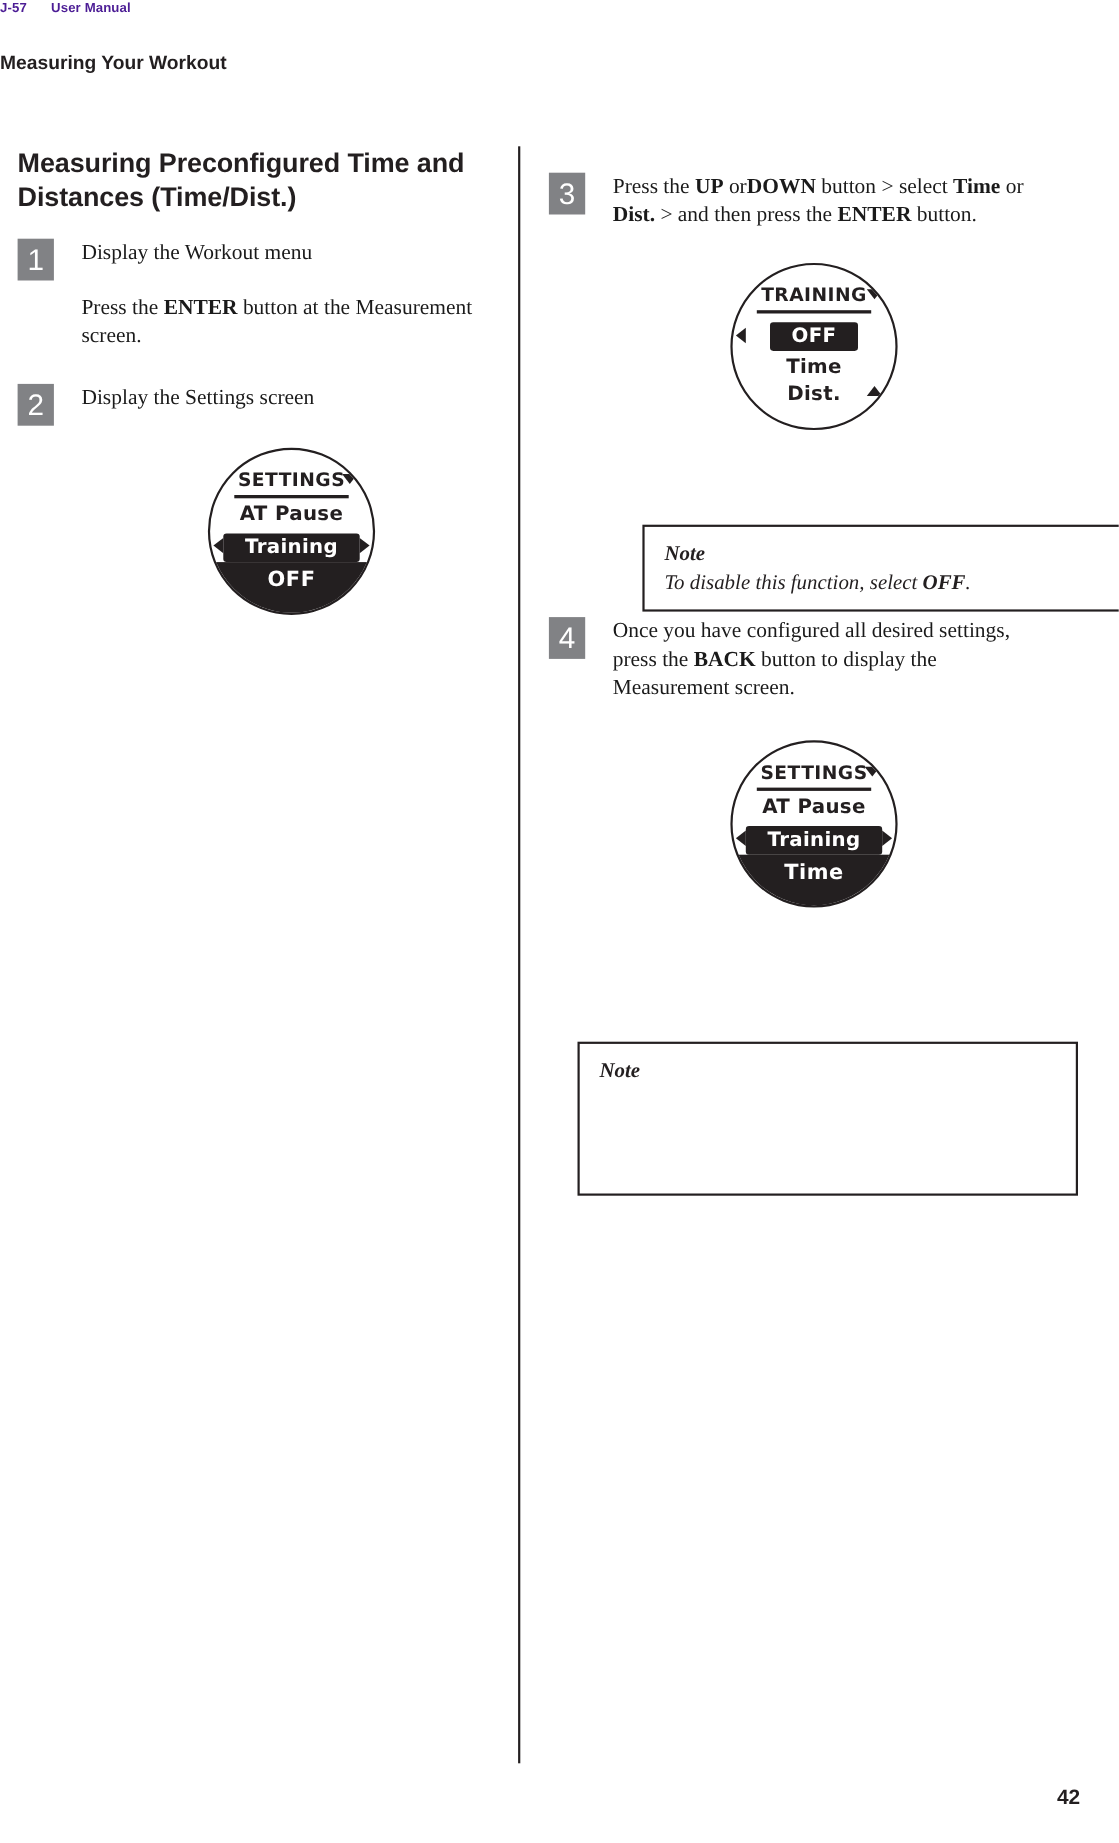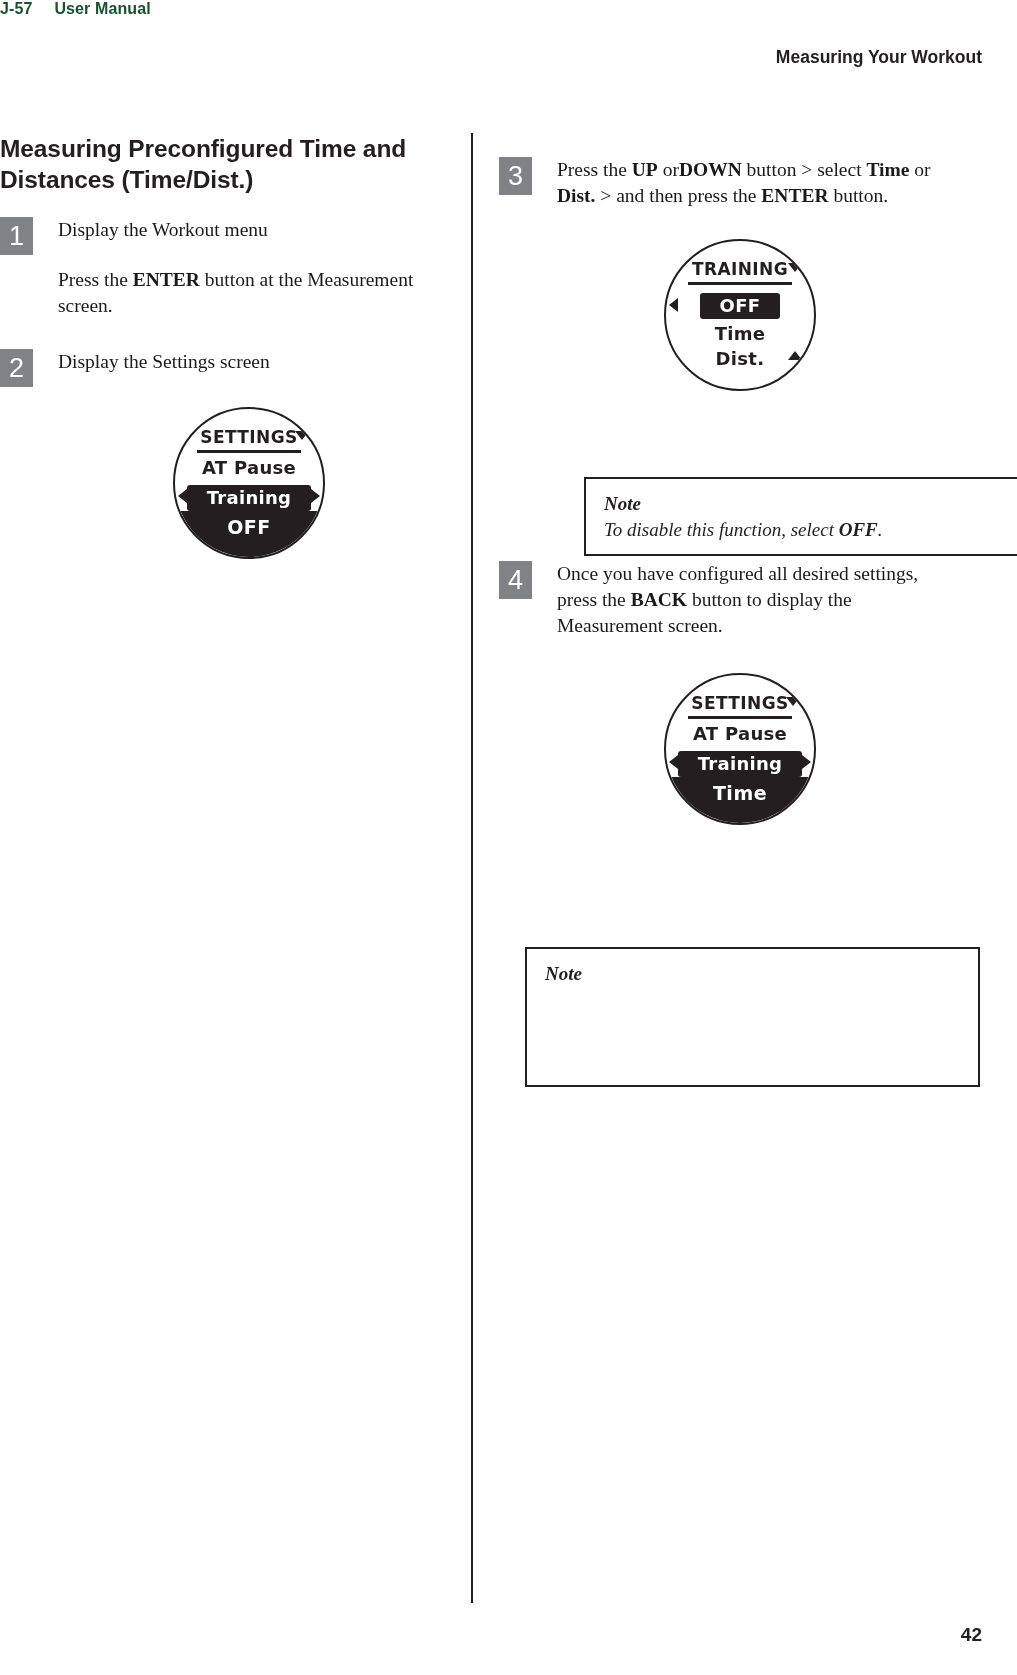--- a/index.html
+++ b/index.html
@@ -16,32 +16,32 @@
     overflow: hidden;
   }
 
   
   .running-head {
     position: absolute;
     top: 0px;
     left: 0px;
     font-family: "Liberation Sans", sans-serif;
     font-weight: bold;
-    font-size: 16px;
-    color: #14532d;
+    font-size: 12px;
+    color: #4c1d95;
     letter-spacing: 0.1px;
   }
   .running-head .rh-page { margin-right: 22px; }
 
   .chapter-head {
     position: absolute;
     top: 47px;
     left: 0px;
     width: 982px;
-    text-align: right;
+    text-align: left;
     font-family: "Liberation Sans", sans-serif;
     font-weight: bold;
     font-size: 17.5px;
     color: #231f20;
   }
 
   
   .col-divider {
     position: absolute;
     left: 471px;
@@ -49,21 +49,21 @@
     width: 2px;
     height: 1470px;
     background: #231f20;
   }
 
   
   .col {
     position: absolute;
     top: 133px;
   }
-  .col-left  { left: 0px;   width: 450px; }
+  .col-left  { left: 0px;   width: 450px; padding-left: 16px; }
   .col-right { left: 499px; width: 460px; }
 
   
   .section-title {
     font-family: "Liberation Sans", sans-serif;
     font-weight: bold;
     font-size: 24.5px;
     line-height: 31px;
     color: #231f20;
     margin: 0 0 22px 0;

